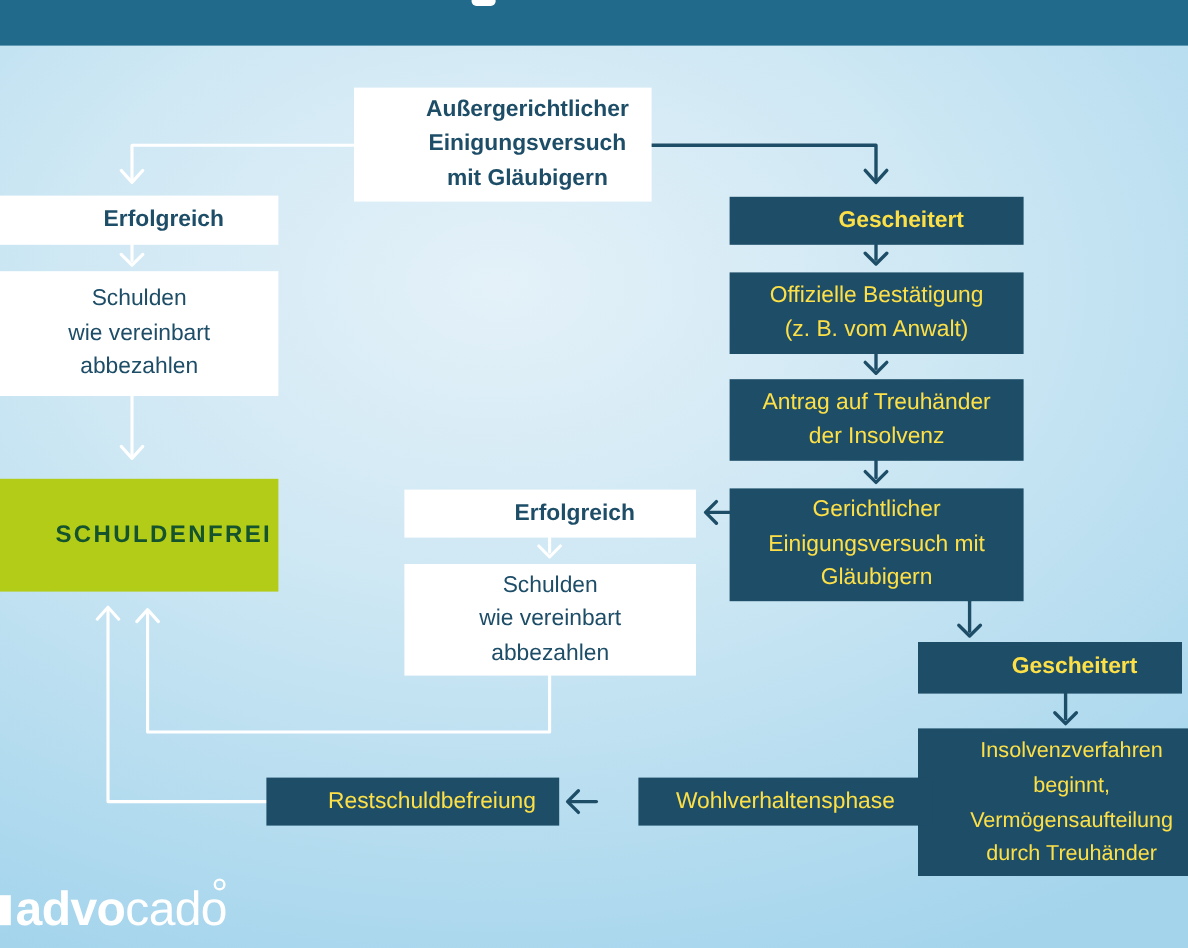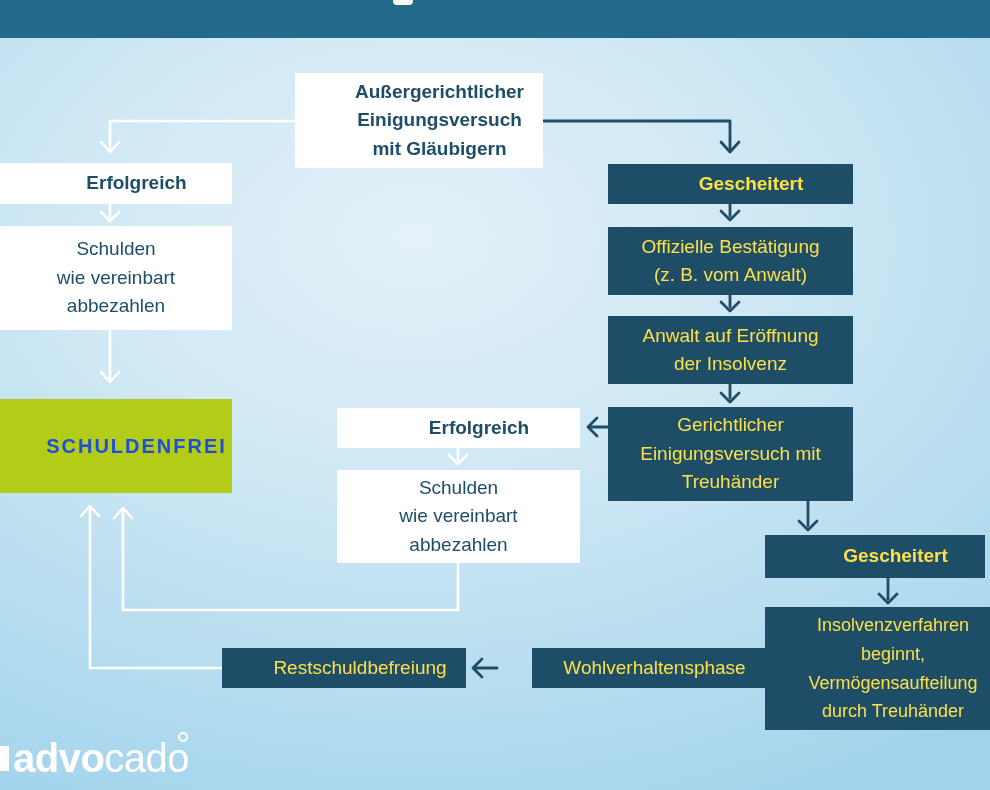--- a/index.html
+++ b/index.html
@@ -20,21 +20,21 @@
   }
   .node{
     position:absolute;
     display:flex;align-items:center;justify-content:center;
     text-align:center;
     box-sizing:border-box;
   }
   .node-label{white-space:pre-line;}
   .white-box{background:#ffffff;color:#1d4d67;}
   .dark-box{background:#1d4d67;color:#fde047;}
-  .green-box{background:#b2cc18;color:#1d4ed8;}
+  .green-box{background:#b2cc18;color:#14532d;}
   .bold{font-weight:bold;padding-left:41px;}
   .fs19{font-size:19px;line-height:1.5;}
   .fs18{font-size:18px;line-height:1.6;}
   .caps{letter-spacing:2px;font-size:20px;}
   svg.connectors{position:absolute;left:0;top:0;}
   .wline{stroke:#ffffff;stroke-width:2.6;fill:none;stroke-linecap:round;stroke-linejoin:round;}
   .dline{stroke:#1d4d67;stroke-width:2.8;fill:none;stroke-linecap:round;stroke-linejoin:round;}
   .logo{
     position:absolute;left:0px;top:740px;height:36px;
     display:flex;align-items:center;
@@ -125,28 +125,28 @@
   <div class="node dark-box bold fs19" style="left:608px;top:164px;width:245px;height:40px;">
     <span class="node-label">Gescheitert</span>
   </div>
 
   <div class="node dark-box fs19" style="left:608px;top:227px;width:245px;height:68px;">
     <span class="node-label">Offizielle Bestätigung
 (z. B. vom Anwalt)</span>
   </div>
 
   <div class="node dark-box fs19" style="left:608px;top:316px;width:245px;height:68px;">
-    <span class="node-label">Anwalt auf Eröffnung
+    <span class="node-label">Antrag auf Treuhänder
 der Insolvenz</span>
   </div>
 
   <div class="node dark-box fs19" style="left:608px;top:407px;width:245px;height:94px;">
     <span class="node-label">Gerichtlicher
 Einigungsversuch mit
-Treuhänder</span>
+Gläubigern</span>
   </div>
 
   <div class="node dark-box bold fs19" style="left:765px;top:535px;width:220px;height:43px;">
     <span class="node-label">Gescheitert</span>
   </div>
 
   <div class="node dark-box fs18" style="left:765px;top:607px;width:256px;height:123px;">
     <span class="node-label">Insolvenzverfahren
 beginnt,
 Vermögensaufteilung

